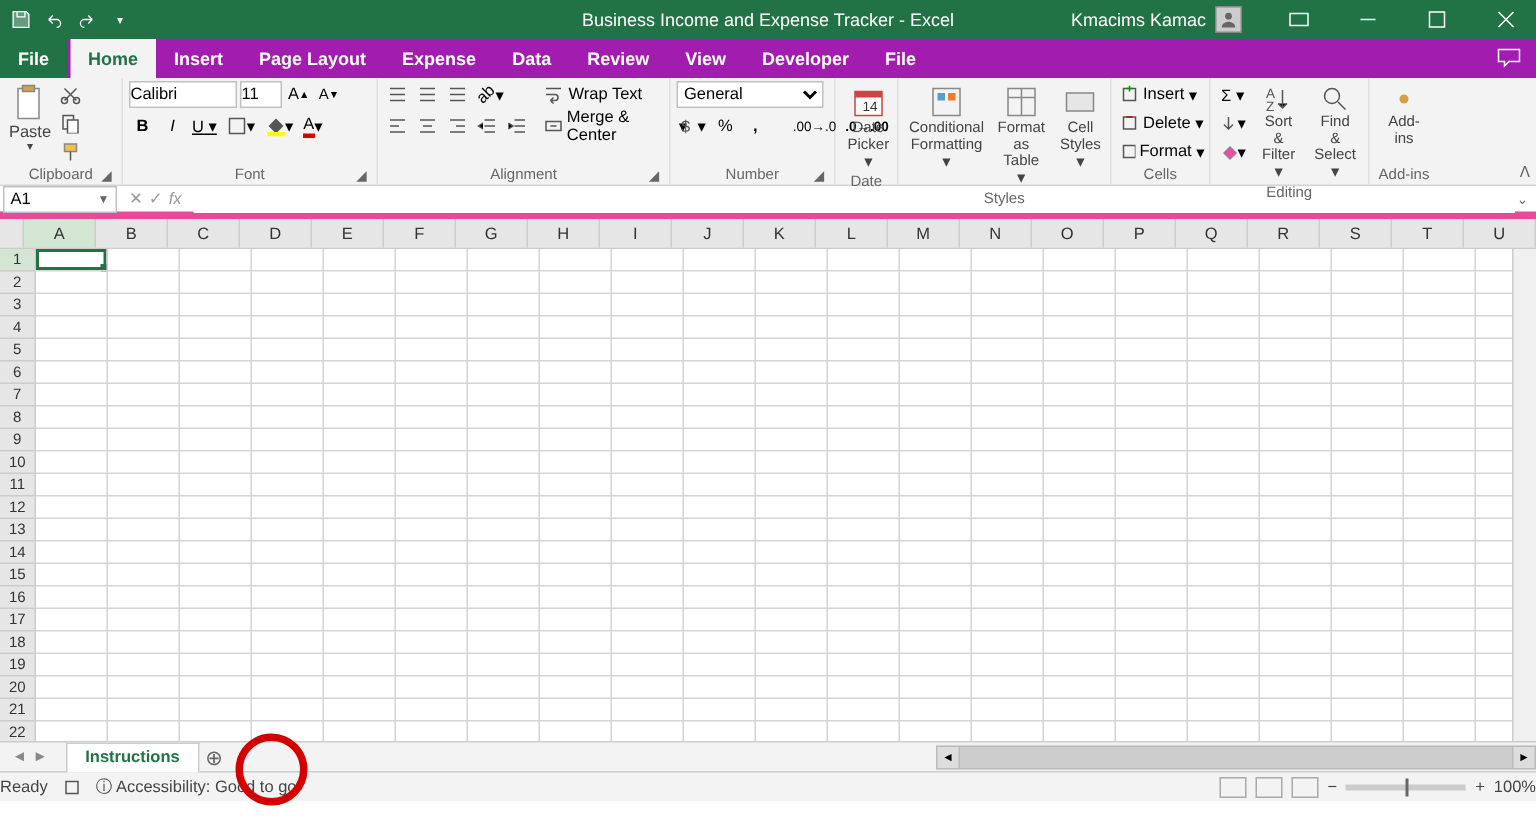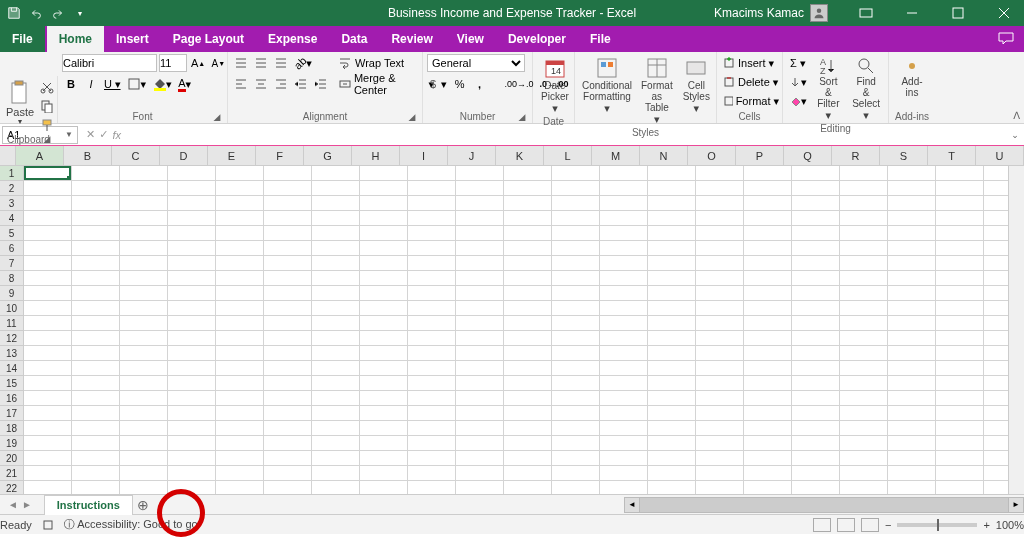--- a/index.html
+++ b/index.html
@@ -26,27 +26,27 @@
 .ribbon { height: 72px; background: #f3f3f3; border-bottom: 1px solid #d4d4d4; display: flex; position: relative; }
 .ribbon-group { border-right: 1px solid #e0e0e0; padding: 2px 4px 0 4px; display: flex; flex-direction: column; position: relative; }
 .group-body { flex: 1; display: flex; align-items: flex-start; gap: 2px; }
 .group-label { height: 14px; font-size: 10px; color: #666; text-align: center; display:flex; align-items:center; justify-content:center; position: relative; }
 .group-label .dlg { position:absolute; right:1px; bottom:1px; width:10px; height:10px; font-size:9px; color:#666; cursor:pointer; }
 .stack { display: flex; flex-direction: column; gap: 1px; }
 .row { display: flex; align-items: center; gap: 2px; }
 .btn { height: 18px; min-width: 18px; display: flex; align-items: center; justify-content: center; cursor: pointer; padding: 0 2px; }
 .big-btn { display:flex; flex-direction:column; align-items:center; justify-content:center; cursor:pointer; padding: 2px 4px; font-size:11px; color:#444; text-align:center; line-height:1.1; }
 select.fake, input.fake { font-size: 11px; border: 1px solid #c0c0c0; background: #fff; height: 18px; }
-.font-name { width: 95px; }
+.font-name { width: 72px; }
 .font-size { width: 28px; }
 .num-format { width: 98px; }
 .collapse { position:absolute; right:4px; bottom:2px; font-size:10px; color:#666; cursor:pointer; }
 
 
-.formula-bar { height: 22px; border-bottom: 1px solid #ec4899; display: flex; align-items: center; background: #fff; }
+.formula-bar { height: 22px; border-bottom: 5px solid #ec4899; display: flex; align-items: center; background: #fff; }
 .name-box { width: 76px; border: 1px solid #c0c0c0; height: 18px; margin-left: 2px; padding: 0 4px; display:flex; align-items:center; background:#fff; }
 .name-box .dd { margin-left:auto; font-size:8px; color:#666; }
 .fx-controls { display:flex; align-items:center; gap:4px; padding:0 8px; color:#999; }
 .fx-input { flex: 1; border: none; height: 18px; padding: 0 4px; }
 .fb-expand { width:14px; font-size:9px; color:#666; text-align:center; cursor:pointer; padding-right:4px; }
 
 
 .grid-area { position: relative; height: 348px; display: flex; flex-direction: column; }
 .col-headers { height: 20px; display: flex; background: #e6e6e6; border-bottom: 1px solid #ccc; }
 .corner { width: 24px; border-right: 1px solid #ccc; background: #e6e6e6; }
@@ -155,21 +155,21 @@
   <div class="ribbon-tab">File</div>
   <div style="margin-left:auto; padding:0 10px; display:flex; align-items:center; cursor:pointer;">
       <svg width="16" height="14" viewBox="0 0 16 14">
         <path fill="none" stroke="#fff" d="M1 1h14v8H8l-3 3V9H1z"></path>
       </svg>
     </div>
 </div>
 
 <div class="ribbon">
 
-  <div class="ribbon-group" style="width:58px;margin-top:24px;">
+  <div class="ribbon-group" style="width:82px;">
     <div class="group-body">
       <div class="big-btn" style="width:32px;">
         <svg width="22" height="26" viewBox="0 0 22 26">
             <rect x="3" y="3" width="14" height="20" fill="#fff" stroke="#888"></rect>
             <rect x="6" y="1" width="8" height="4" fill="#d4a04a" stroke="#888"></rect>
           </svg>
         <span>Paste</span>
         <span style="font-size:8px;">▾</span>
       </div>
       <div class="stack">

